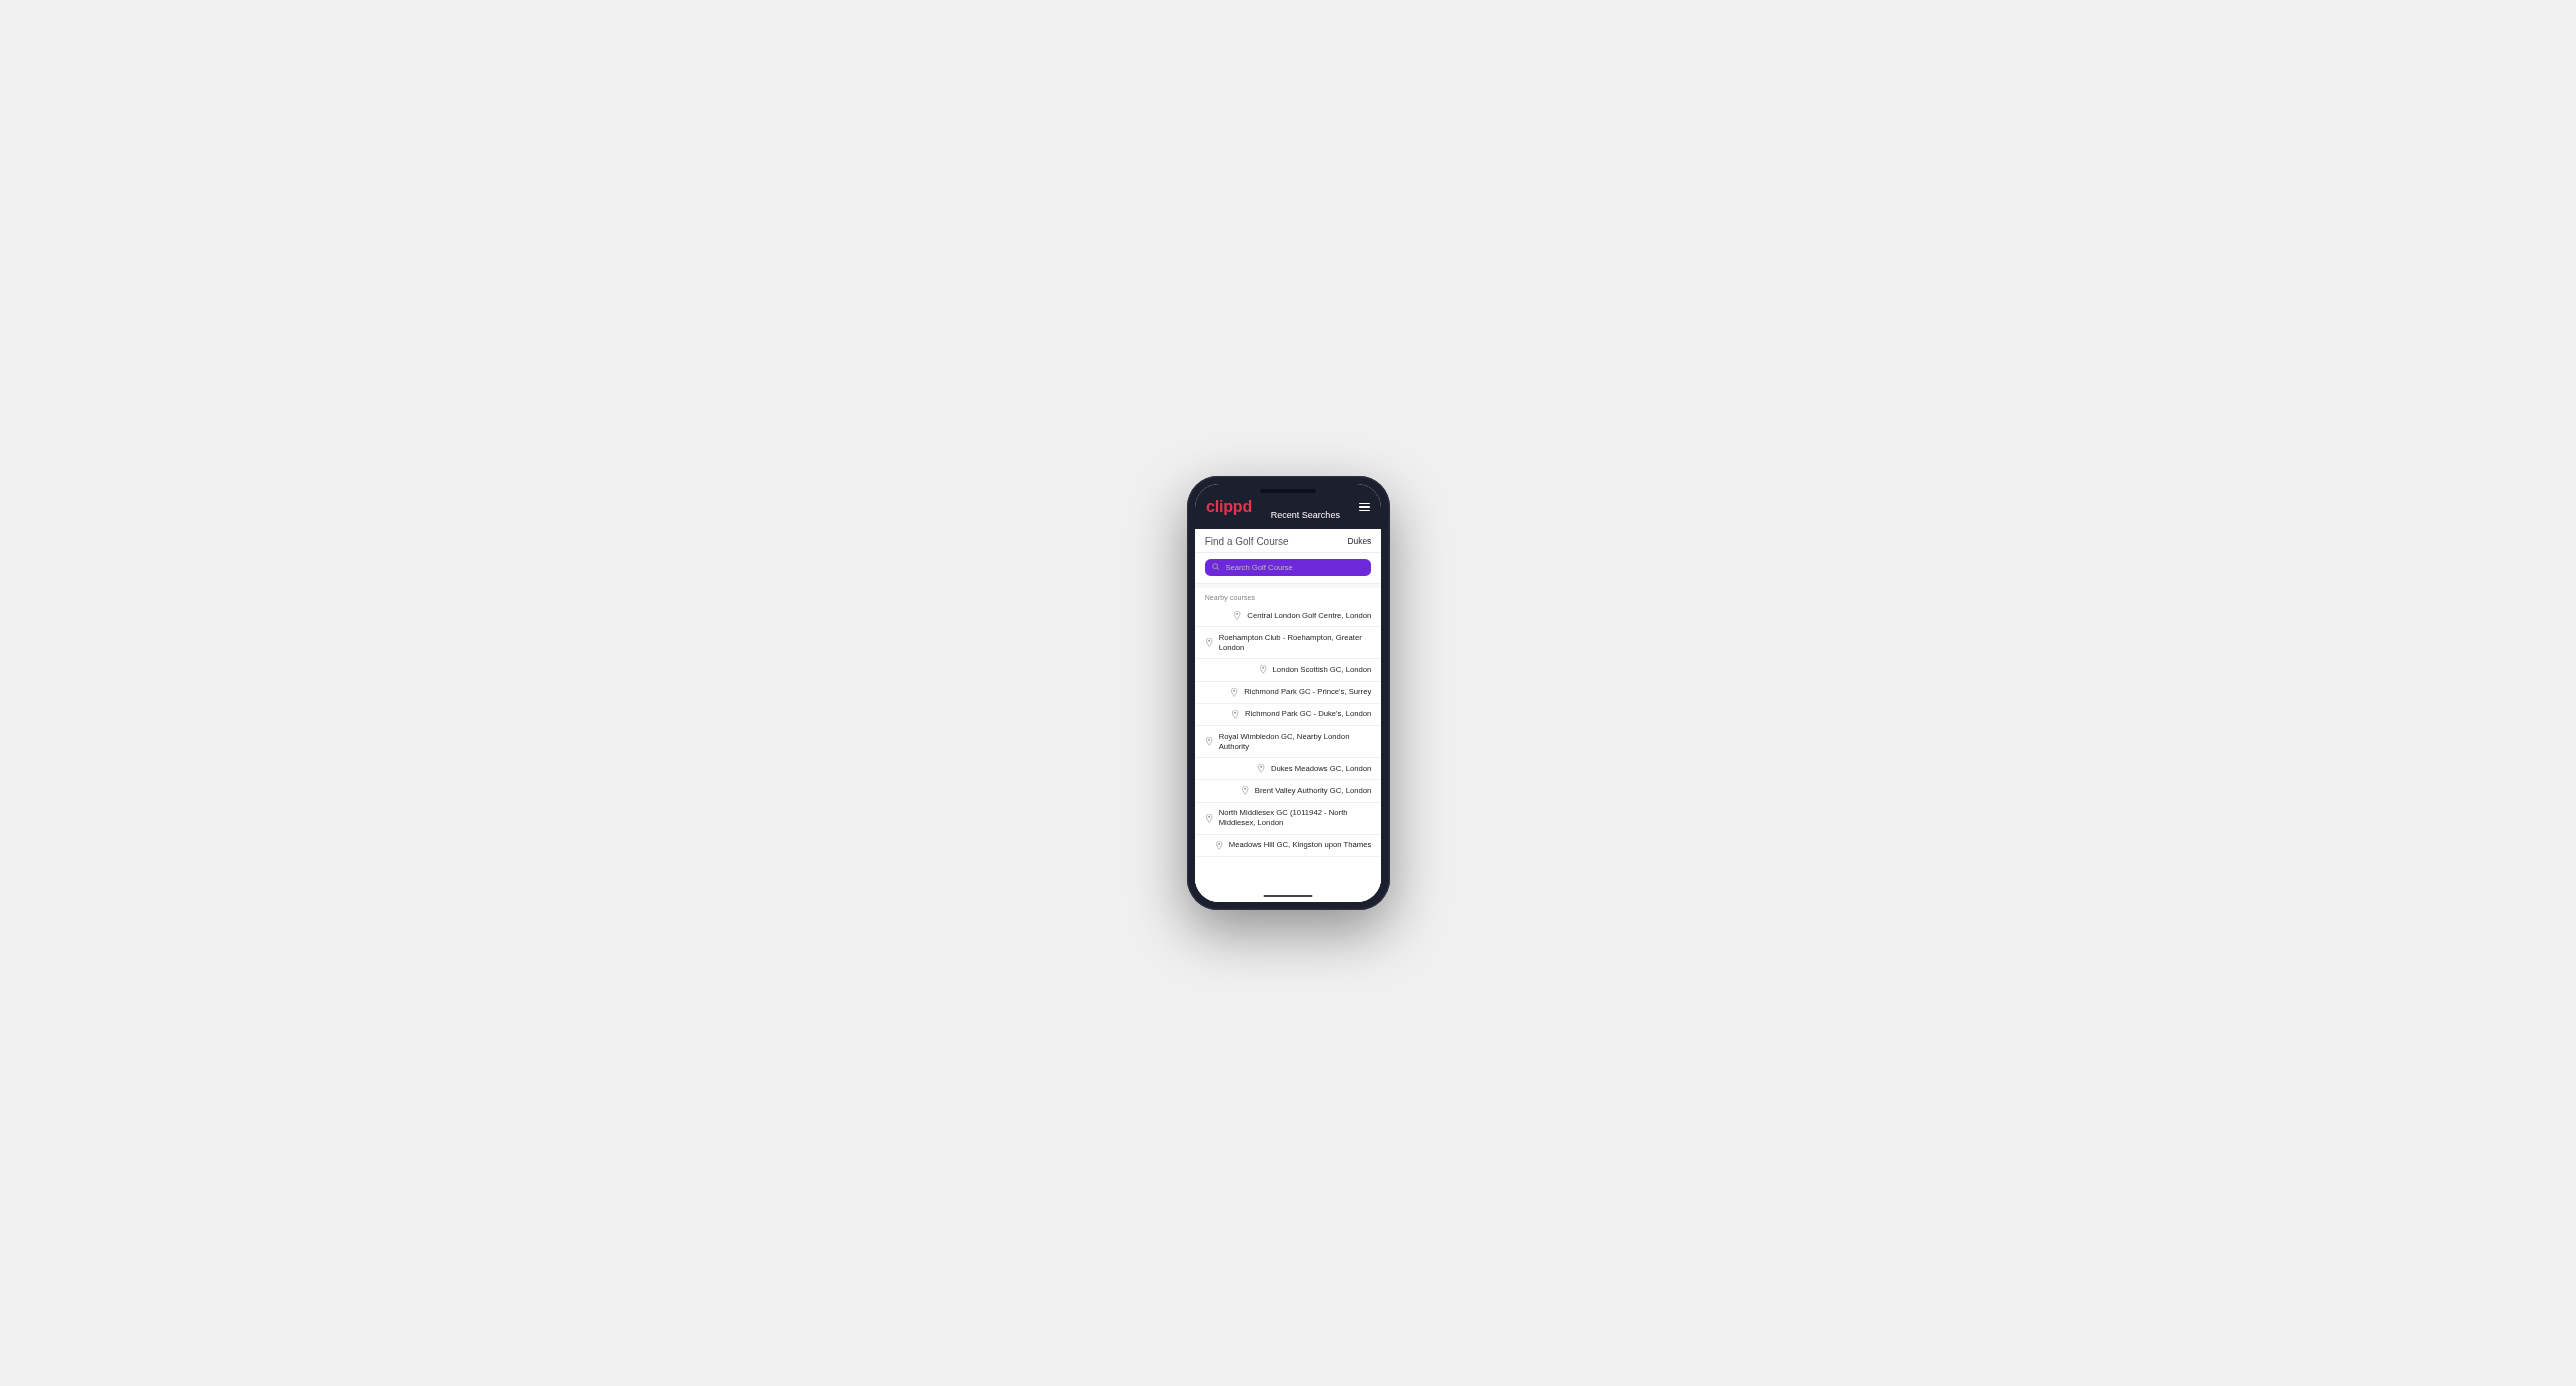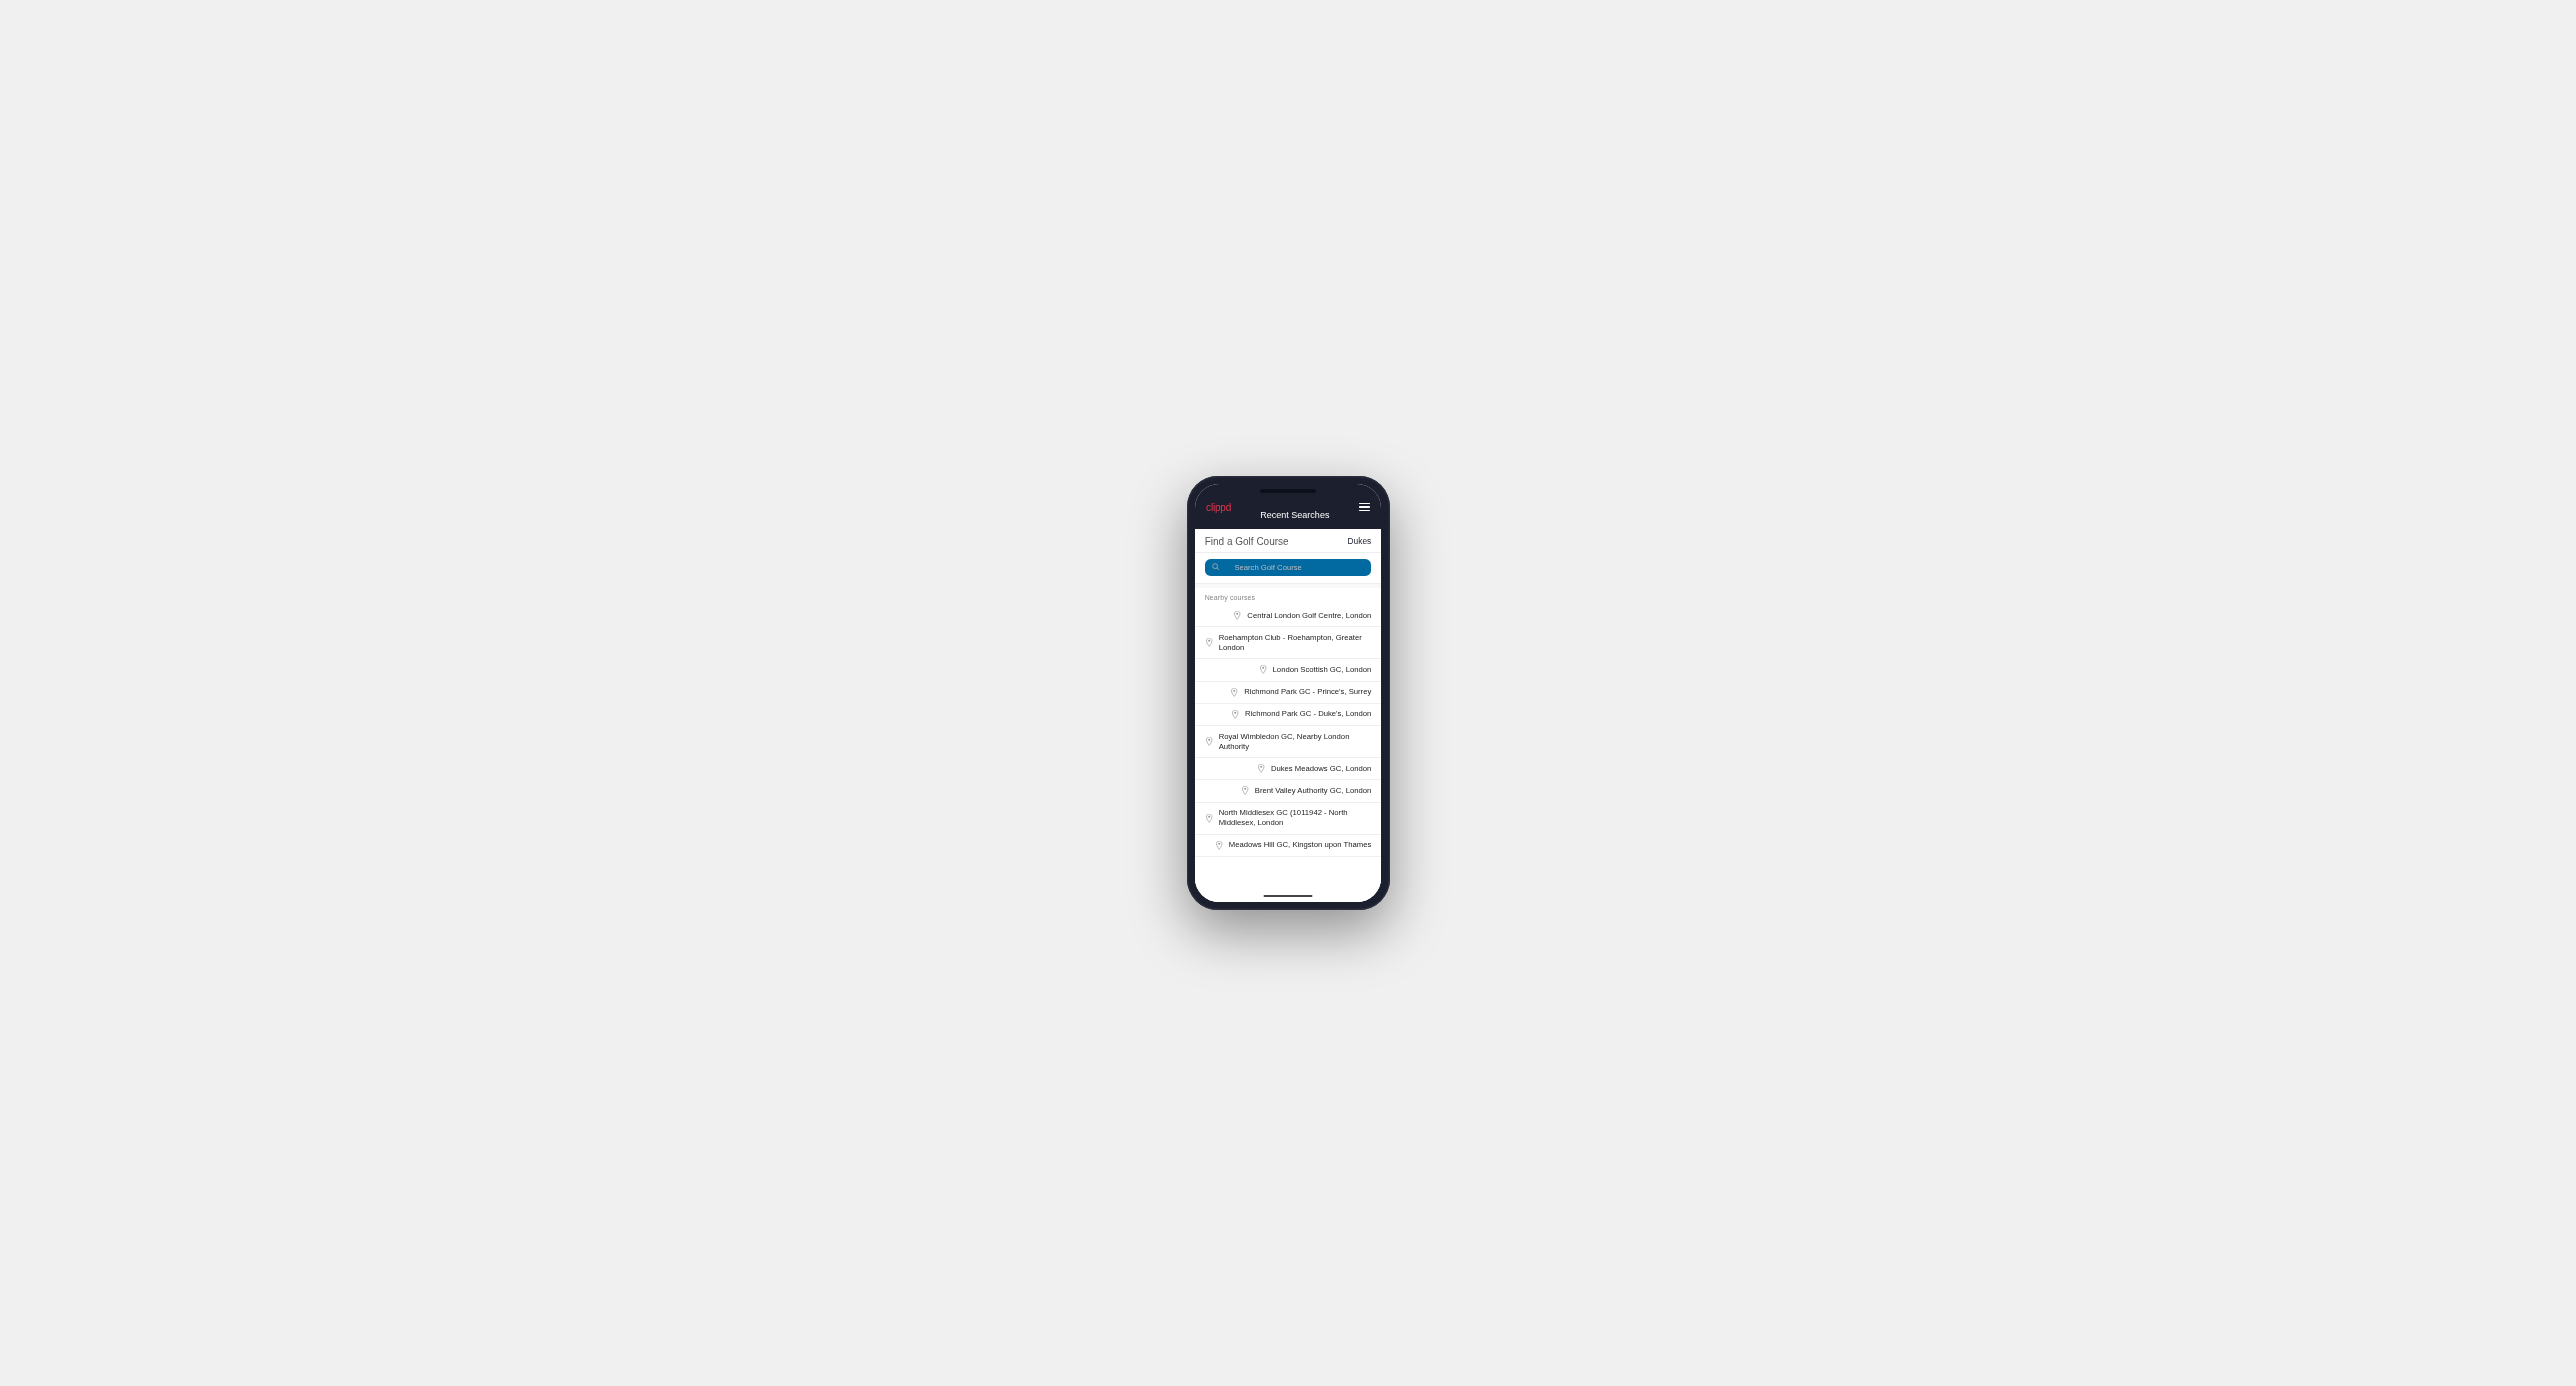--- a/index.html
+++ b/index.html
@@ -62,22 +62,22 @@
     .nav-bar {
       background: #1c1f2e;
       padding: 9.8px 11.2px 8.4px;
       display: flex;
       align-items: center;
       justify-content: space-between;
       flex-shrink: 0;
     }
 
     .nav-logo {
-      font-size: 10px;
-      font-weight: 400;
+      font-size: 16px;
+      font-weight: 700;
       color: #e8344e;
       letter-spacing: -0.2px;
     }
 
     .nav-title {
       font-size: 9px;
       color: #fff;
       font-weight: 500;
       margin-top: 16px;
     }
@@ -133,24 +133,24 @@
     .search-container {
       background: #fff;
       padding: 5.6px 9.8px 7px;
       border-bottom: 0.7px solid #eee;
       flex-shrink: 0;
     }
 
     .search-box {
       display: flex;
       align-items: center;
-      background: #0369a1;
+      background: #6d28d9;
       border-radius: 5.6px;
       padding: 4.2px 7px;
-      gap: 15px;
+      gap: 6px;
     }
 
     .search-icon-svg {
       color: #aaa;
       font-size: 7px;
       flex-shrink: 0;
     }
 
     .search-input-text {
       font-size: 7.7px;

